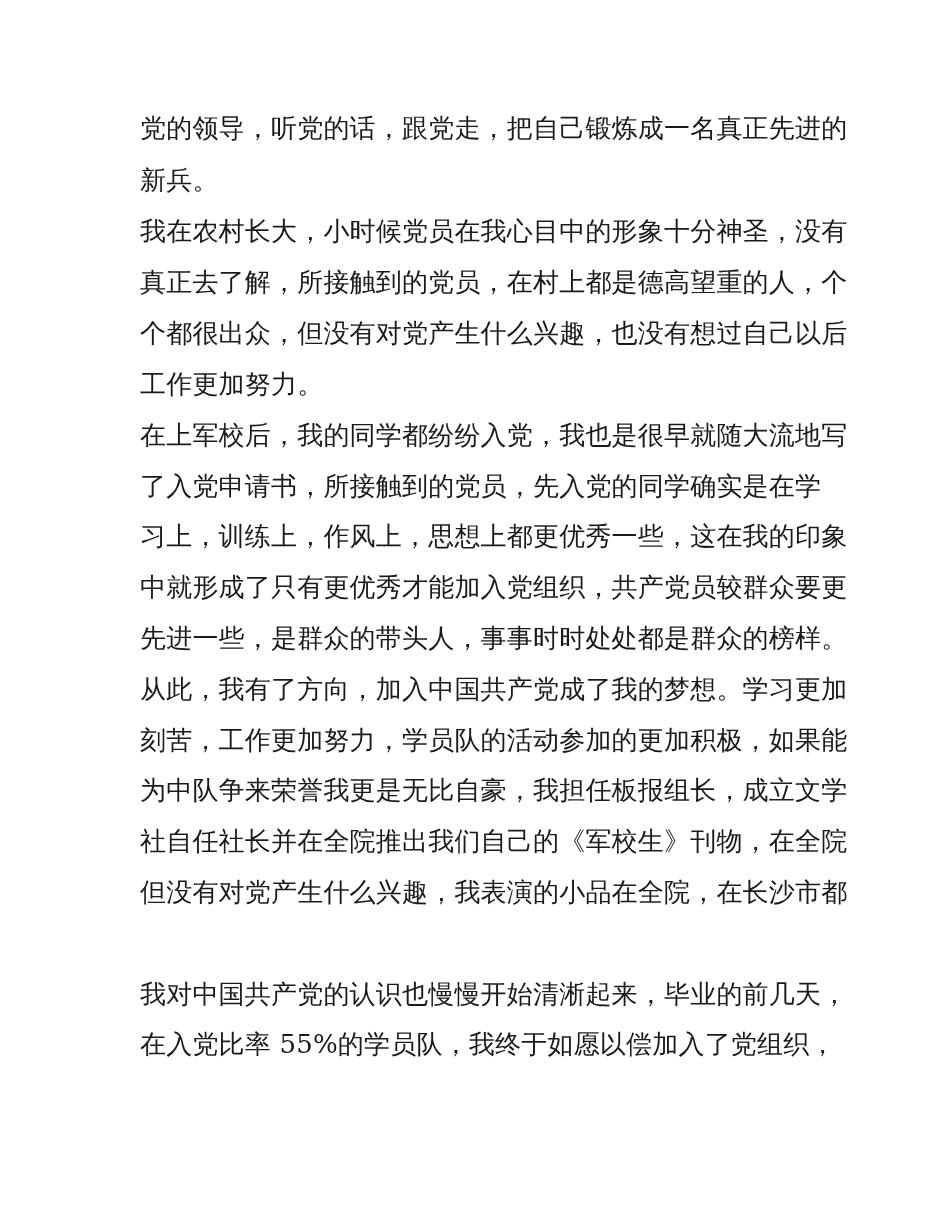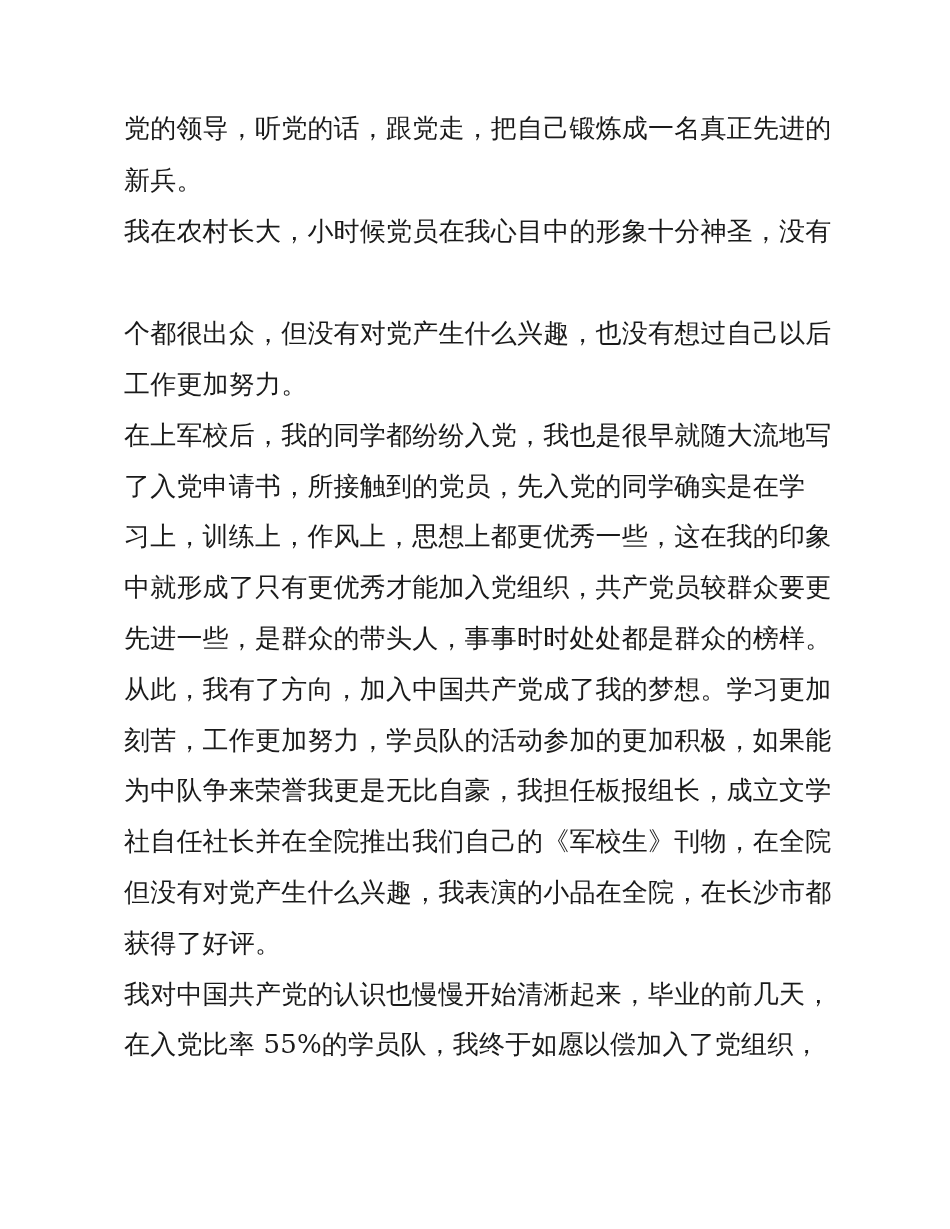--- a/index.html
+++ b/index.html
@@ -18,42 +18,42 @@
     .page {
       position: absolute;
       left: 0;
       top: 0;
       width: 950px;
       height: 1229px;
       background: #ffffff;
     }
     .line {
       position: absolute;
-      left: 124px;
+      left: 140px;
       font-size: 26px;
       line-height: 34px;
       white-space: nowrap;
       letter-spacing: 0.2px;
     }
   </style>
 </head>
 <body>
 
 <div class="page">
   <div class="line" style="top:111px">党的领导，听党的话，跟党走，把自己锻炼成一名真正先进的</div>
   <div class="line" style="top:163px">新兵。</div>
   <div class="line" style="top:214px">我在农村长大，小时候党员在我心目中的形象十分神圣，没有</div>
+  <div class="line" style="top:265px">真正去了解，所接触到的党员，在村上都是德高望重的人，个</div>
   <div class="line" style="top:316px">个都很出众，但没有对党产生什么兴趣，也没有想过自己以后</div>
   <div class="line" style="top:367px">工作更加努力。</div>
   <div class="line" style="top:418px">在上军校后，我的同学都纷纷入党，我也是很早就随大流地写</div>
   <div class="line" style="top:469px">了入党申请书，所接触到的党员，先入党的同学确实是在学</div>
   <div class="line" style="top:519px">习上，训练上，作风上，思想上都更优秀一些，这在我的印象</div>
   <div class="line" style="top:570px">中就形成了只有更优秀才能加入党组织，共产党员较群众要更</div>
   <div class="line" style="top:621px">先进一些，是群众的带头人，事事时时处处都是群众的榜样。</div>
   <div class="line" style="top:723px">刻苦，工作更加努力，学员队的活动参加的更加积极，如果能</div>
   <div class="line" style="top:672px">从此，我有了方向，加入中国共产党成了我的梦想。学习更加</div>
   <div class="line" style="top:773px">为中队争来荣誉我更是无比自豪，我担任板报组长，成立文学</div>
   <div class="line" style="top:824px">社自任社长并在全院推出我们自己的《军校生》刊物，在全院</div>
   <div class="line" style="top:875px">但没有对党产生什么兴趣，我表演的小品在全院，在长沙市都</div>
-  <div class="line" style="top:926px">获得了好评。</div>
   <div class="line" style="top:977px">我对中国共产党的认识也慢慢开始清淅起来，毕业的前几天，</div>
   <div class="line" style="top:1027px">在入党比率 55%的学员队，我终于如愿以偿加入了党组织，</div>
 </div>
 
 </body></html>

